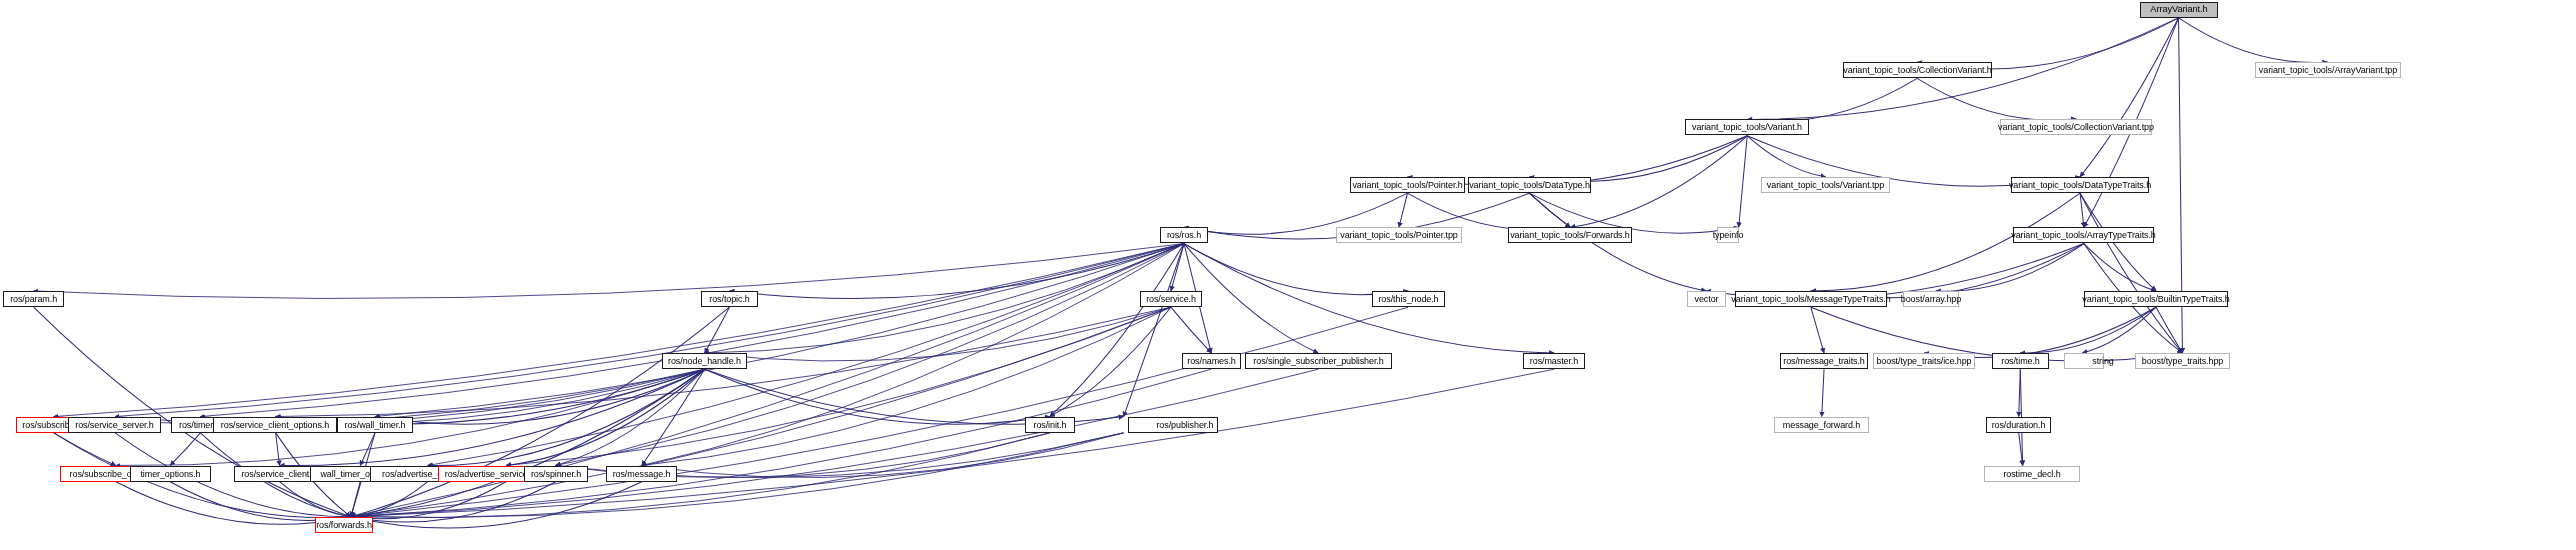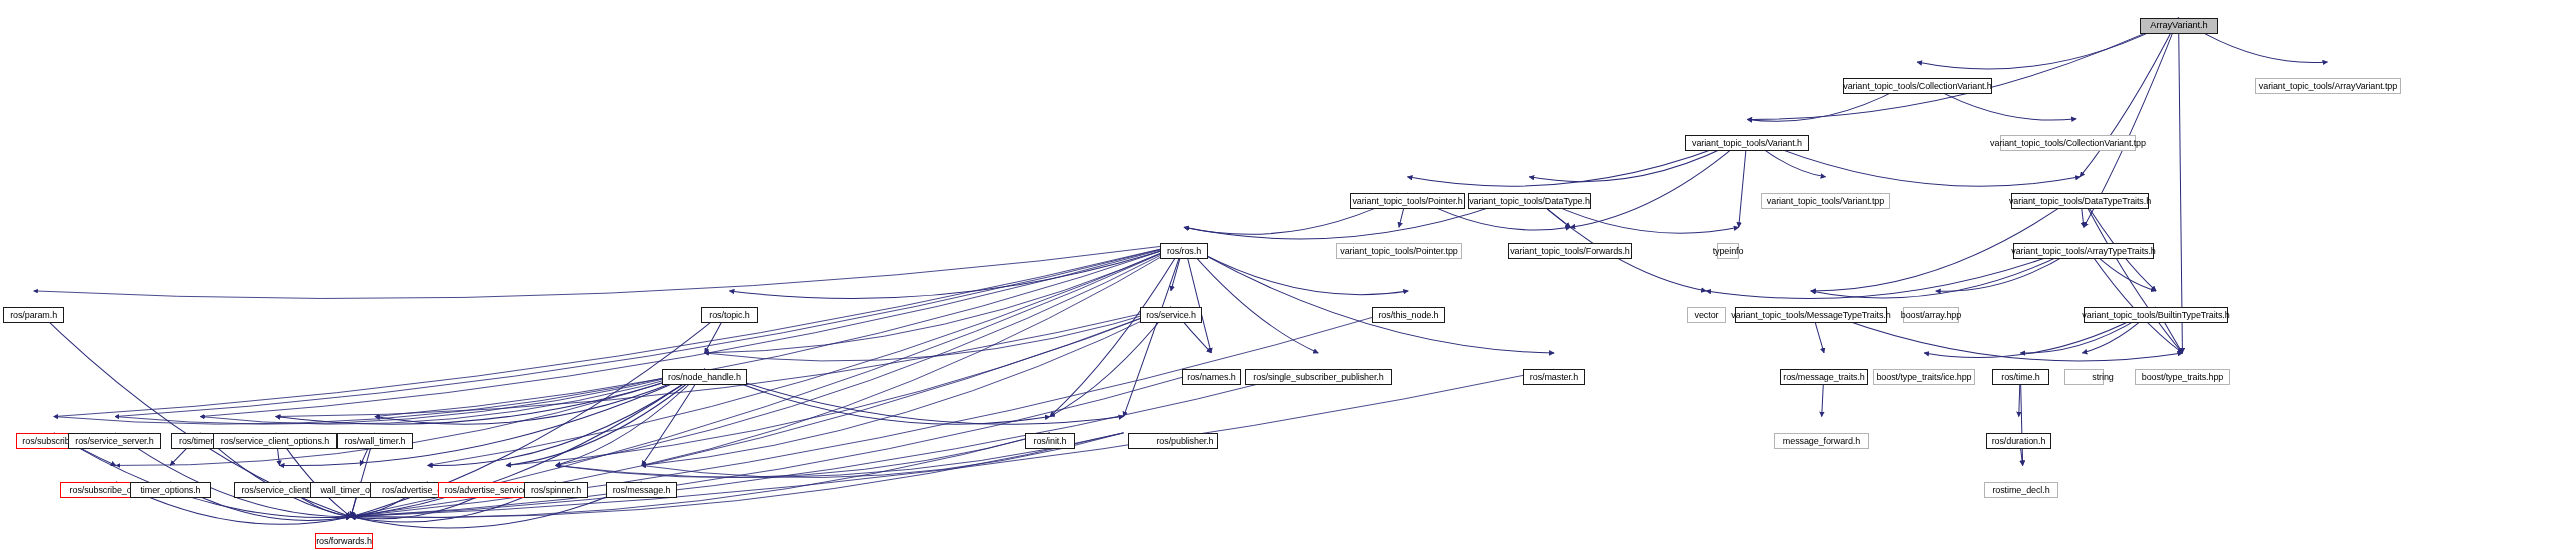--- a/index.html
+++ b/index.html
@@ -26,21 +26,20 @@
     justify-content:center;
     height:16.3px;
     font-size:9px;
     line-height:1;
     color:#000000;
     white-space:nowrap;
     background:#ffffff;
     border:0.8px solid #b4b4b4;
     z-index:5;
     letter-spacing:-0.1px;
-    margin-top:16px;
   }
   .node.solid{ border:1.1px solid #1a1a1a; }
   .node.red{ border:1.1px solid #ff0000; }
   .node.root{
     background:#bfbfbf;
     border:1.1px solid #1a1a1a;
     font-size:9.3px;
   }
   .node span{ pointer-events:none; display:block; padding:0 3.1px; }
 </style>
@@ -171,21 +170,21 @@
       </div>
       <div class="node solid" style="left: 1843px; top: 62px; width: 149px;">
         <span>variant_topic_tools/CollectionVariant.h</span>
       </div>
       <div class="node leaf" style="left: 2255px; top: 62px; width: 146px;">
         <span>variant_topic_tools/ArrayVariant.tpp</span>
       </div>
       <div class="node solid" style="left: 1685px; top: 119px; width: 124px;">
         <span>variant_topic_tools/Variant.h</span>
       </div>
-      <div class="node leaf" style="left: 2000px; top: 119px; width: 136px;">
+      <div class="node leaf" style="left: 2000px; top: 119px; width: 152px;">
         <span>variant_topic_tools/CollectionVariant.tpp</span>
       </div>
       <div class="node solid" style="left: 1350px; top: 177px; width: 115px;">
         <span>variant_topic_tools/Pointer.h</span>
       </div>
       <div class="node solid" style="left: 1468px; top: 177px; width: 123px;">
         <span>variant_topic_tools/DataType.h</span>
       </div>
       <div class="node leaf" style="left: 1761px; top: 177px; width: 129px;">
         <span>variant_topic_tools/Variant.tpp</span>
@@ -303,21 +302,21 @@
       </div>
       <div class="node red" style="left: 438px; top: 466px; width: 137px;">
         <span>ros/advertise_service_options.h</span>
       </div>
       <div class="node solid" style="left: 524px; top: 466px; width: 64px;">
         <span>ros/spinner.h</span>
       </div>
       <div class="node solid" style="left: 606px; top: 466px; width: 71px;">
         <span>ros/message.h</span>
       </div>
-      <div class="node leaf" style="left: 1984px; top: 466px; width: 74px;">
+      <div class="node leaf" style="left: 1984px; top: 466px; width: 96px;">
         <span>rostime_decl.h</span>
       </div>
       <div class="node red" style="left: 315px; top: 517px; width: 58px;">
         <span>ros/forwards.h</span>
       </div>
     </div>
 </div>
 
 
 </body></html>

